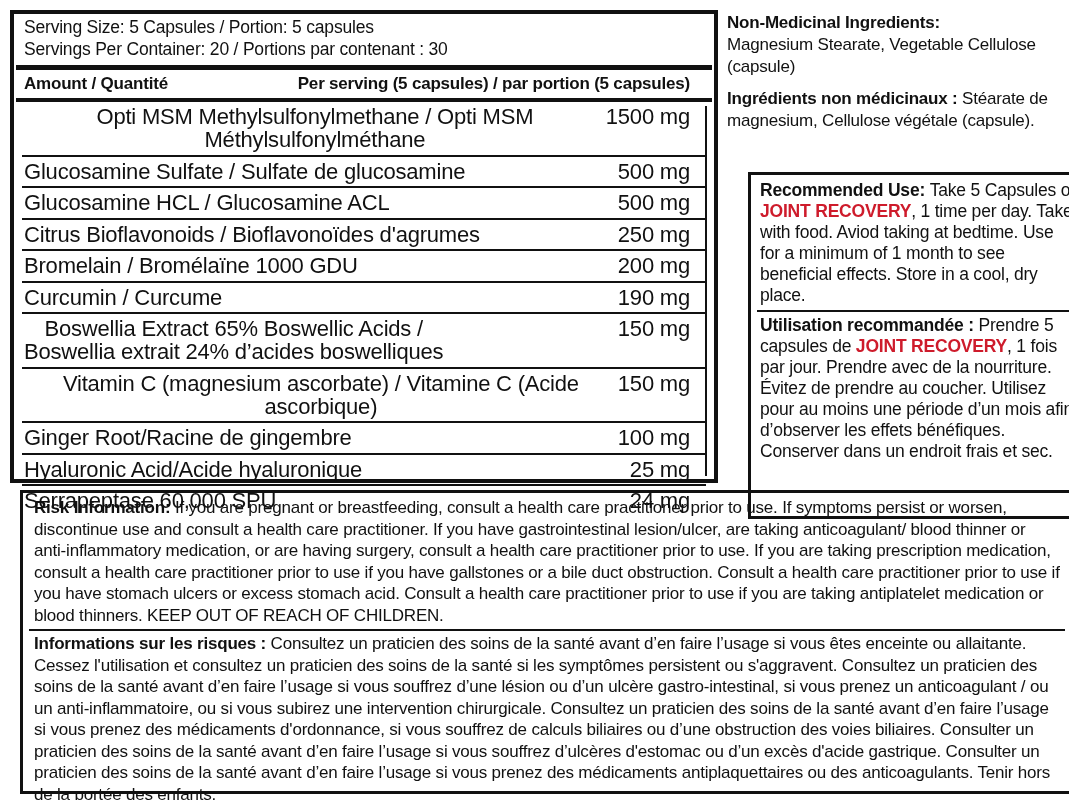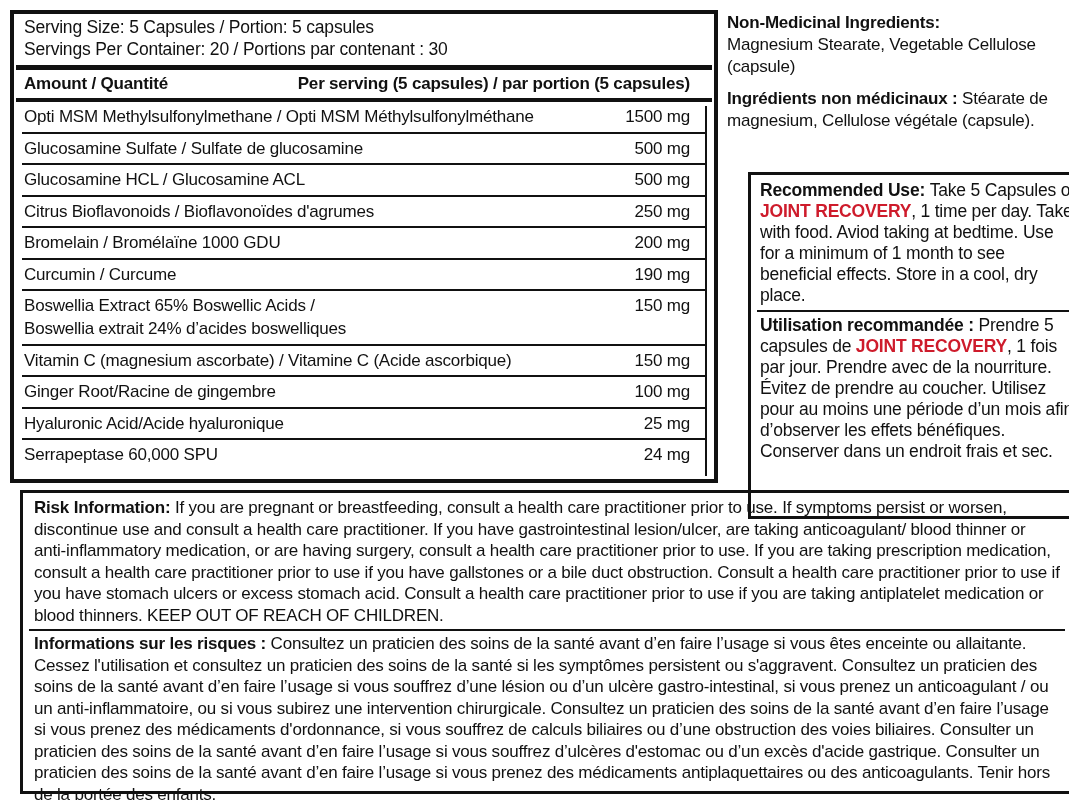--- a/index.html
+++ b/index.html
@@ -25,21 +25,21 @@
     padding:6px 2px 2px 2px; white-space:nowrap; }
   .serving-line { font-size:17.5px; line-height:22px; padding:0 2px; }
   .bar-thick { height:5px; background:var(--ink); margin:5px -6px 0 -6px; }
   .bar-med   { height:4px; background:var(--ink); margin:0 -6px; }
   .col-head { display:flex; justify-content:space-between; align-items:baseline;
     font-size:17px; font-weight:bold; padding:4px 2px 4px 2px; }
   .col-head .right { padding-right:14px; }
   .rows {}
   .row { display:flex; justify-content:space-between; align-items:flex-start;
     border-bottom:2px solid var(--ink); padding:3px 2px 3.5px 2px;
-    font-size:17px; line-height:23px; }
+    font-size:22px; line-height:23px;text-align:center; }
   .row:last-child { border-bottom:none; }
   .row .amount { white-space:nowrap; padding-right:14px; }
 
   
   .right-col { position:absolute; left:727px; top:12px; width:336px;
     font-size:17px; line-height:22px; }
   .right-col .b { font-weight:bold; }
   .nm-en-label { display:block; font-weight:bold; }
   .nm-fr { margin-top:10px; }
 

